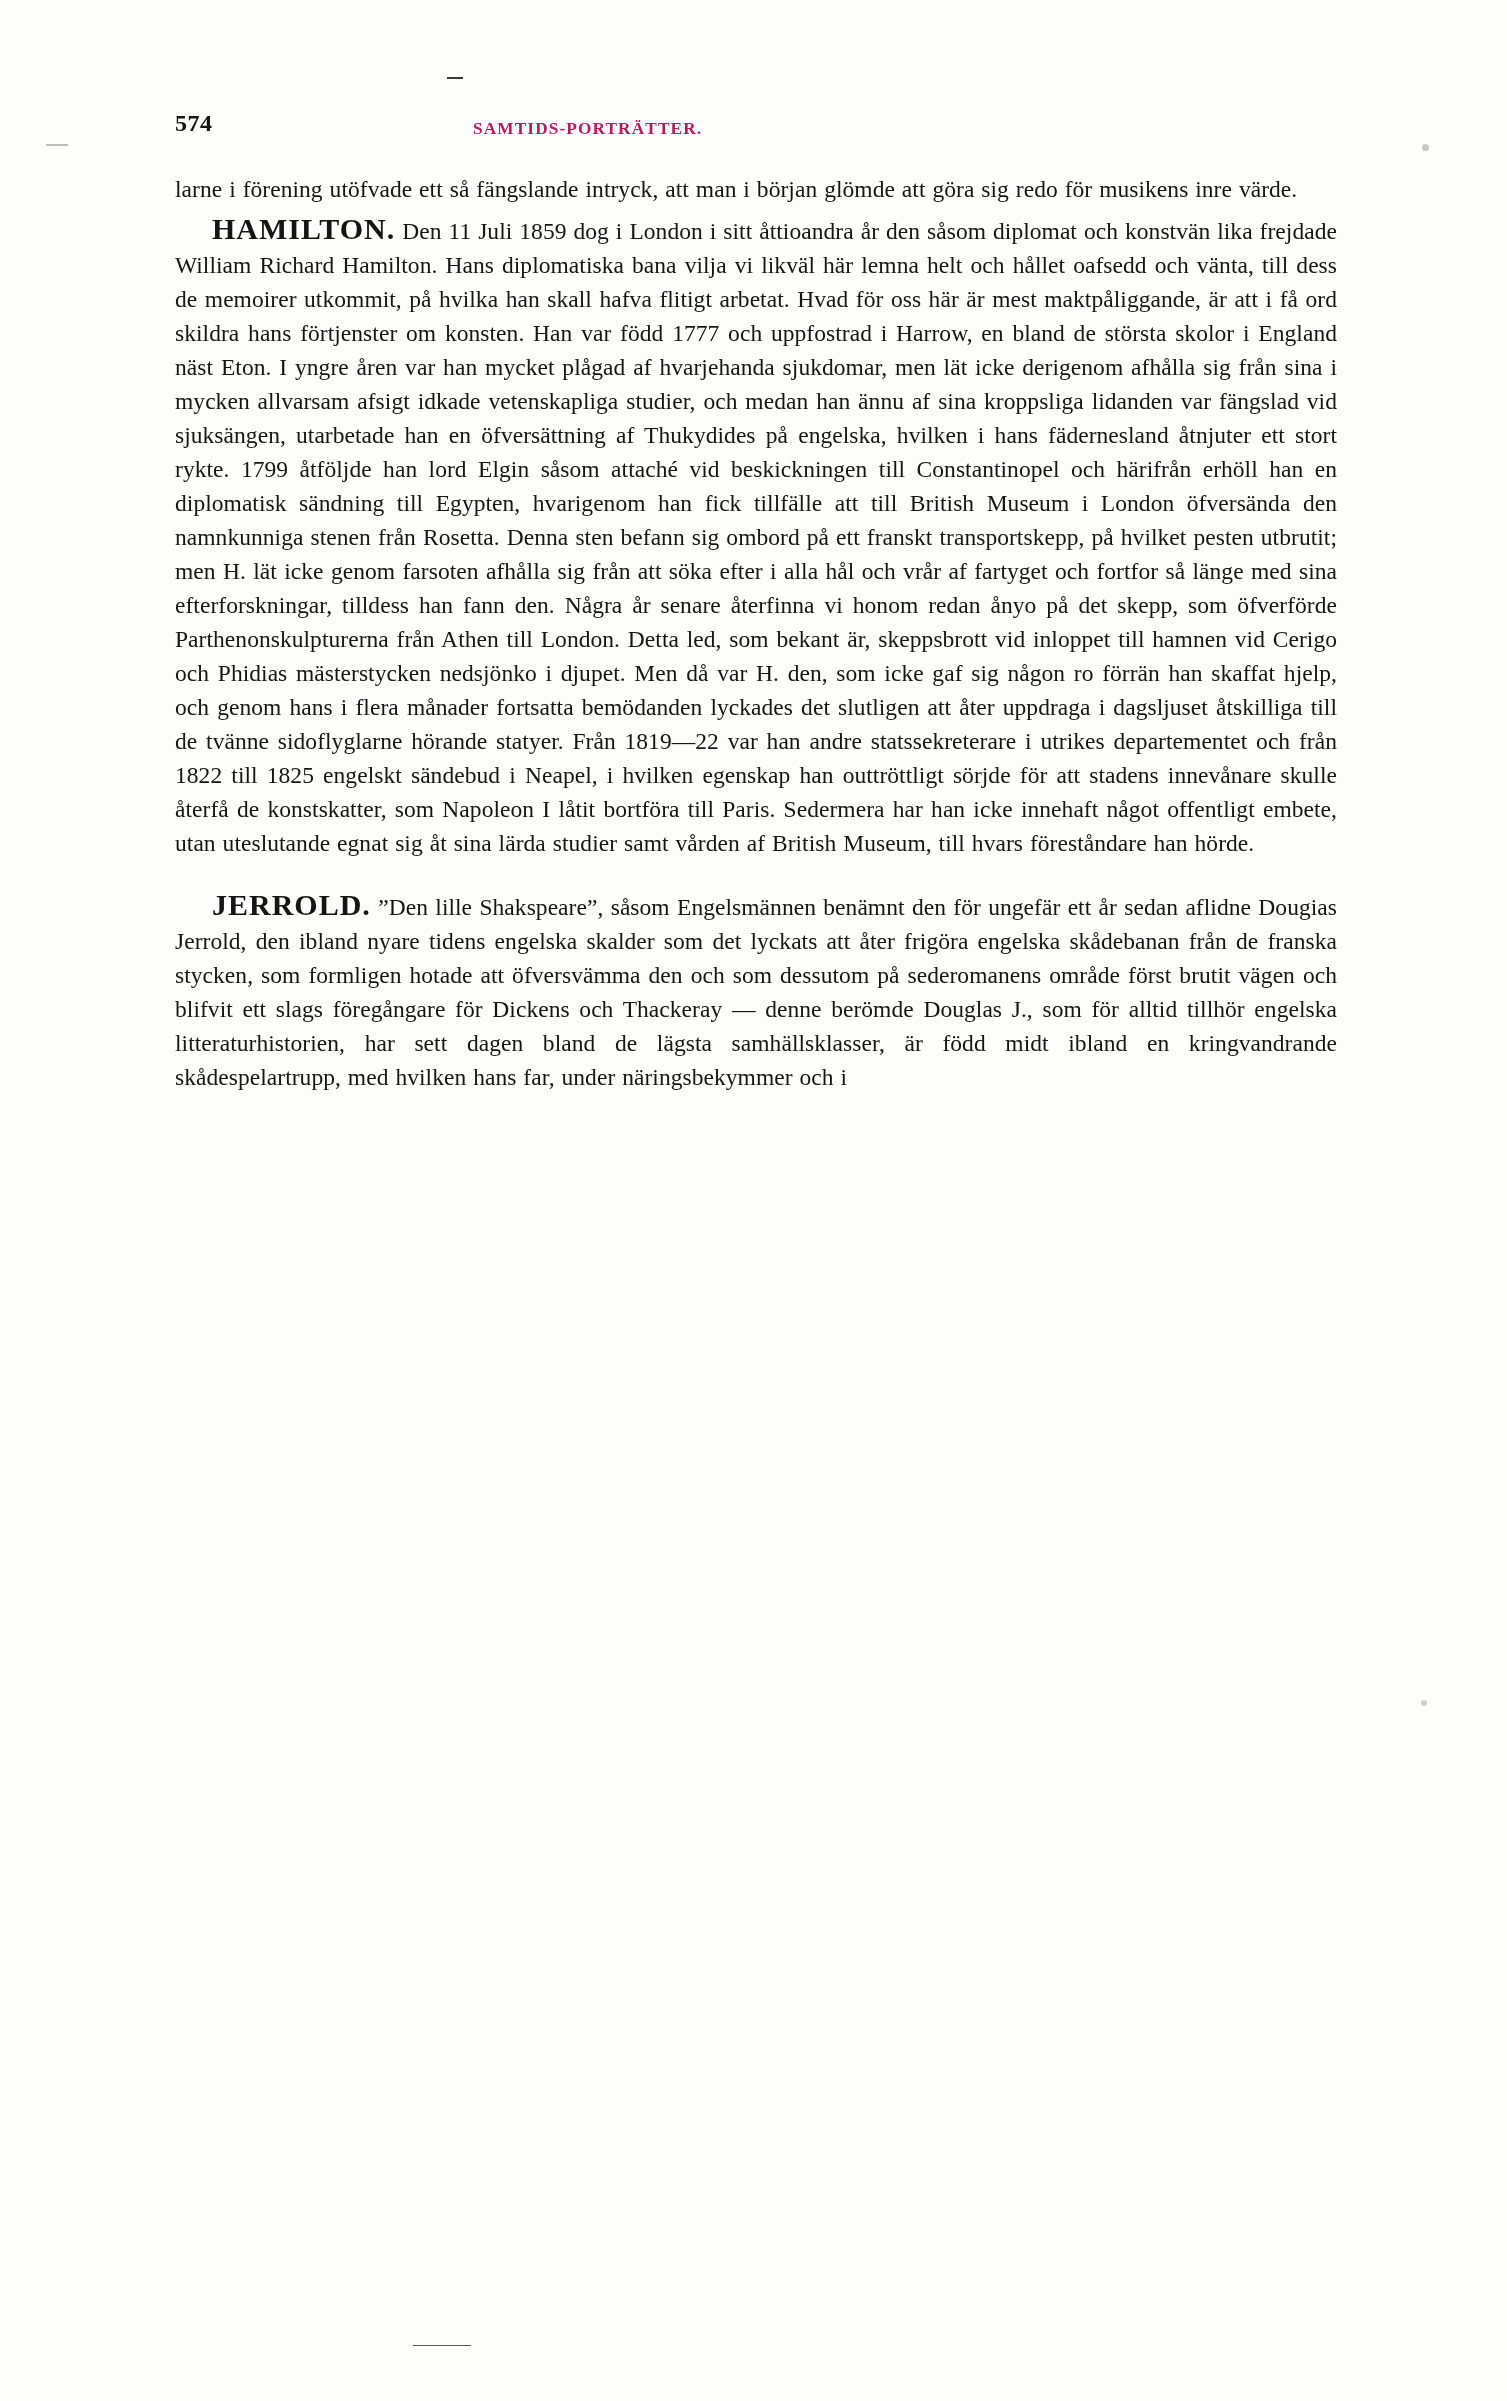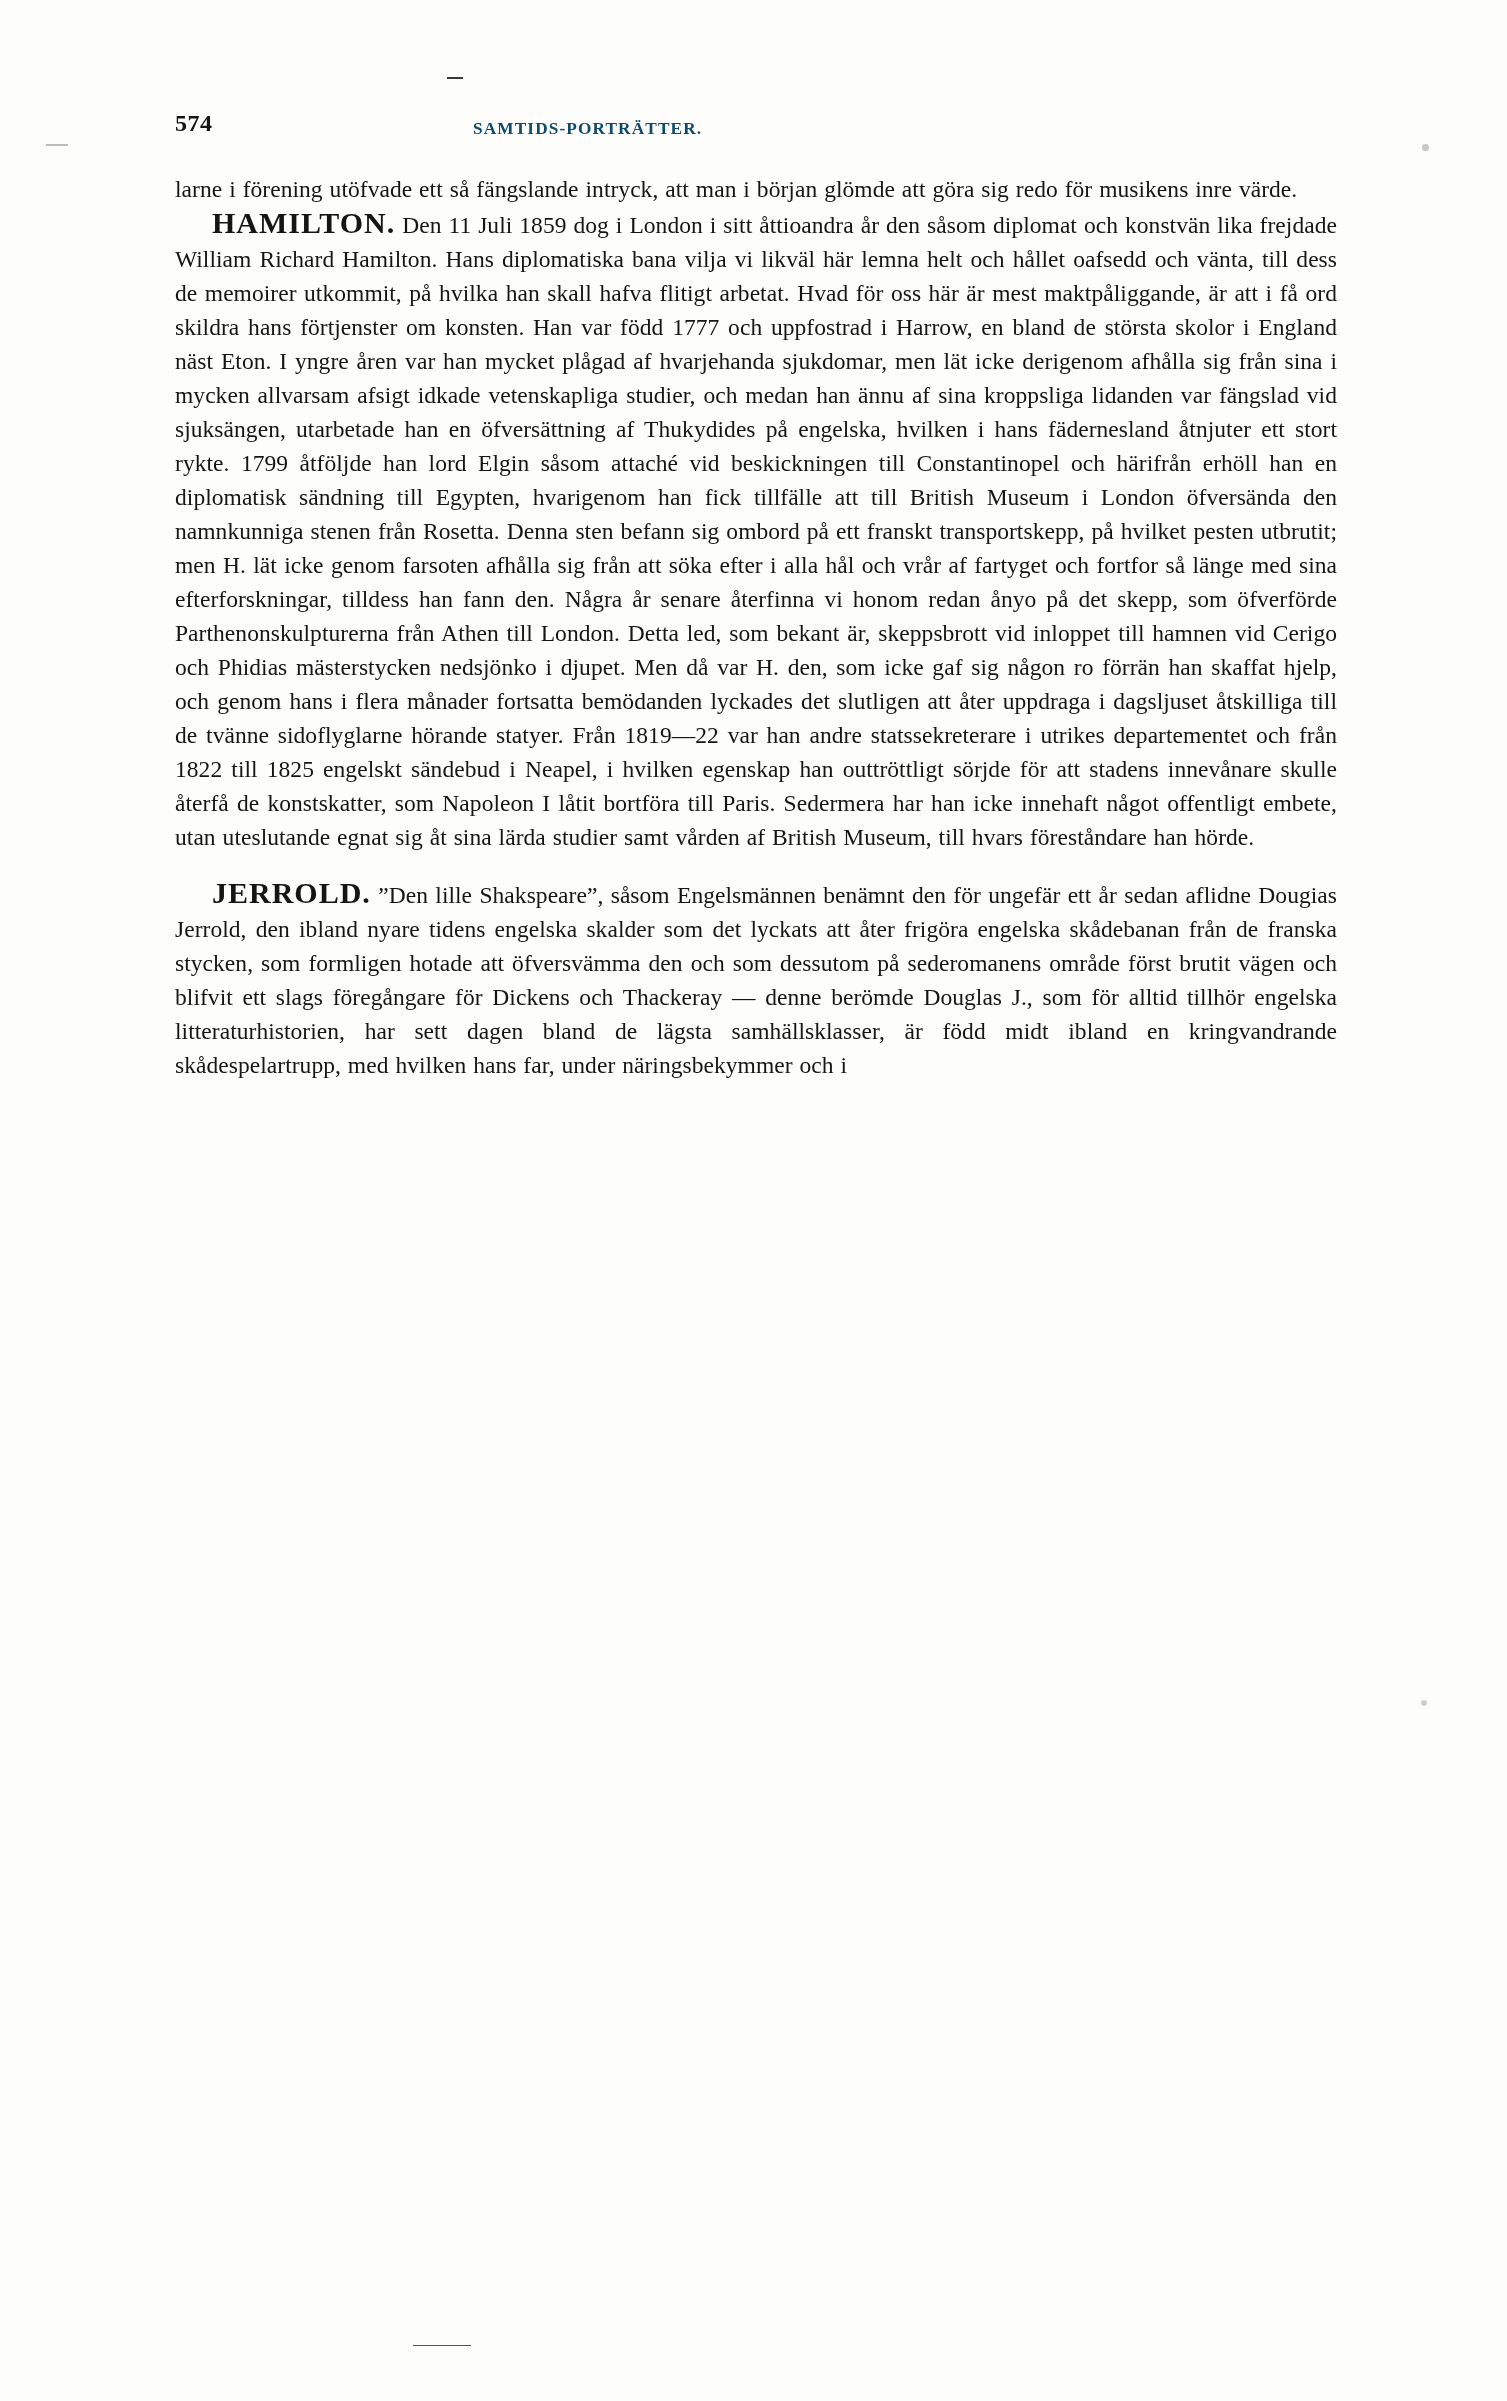--- a/index.html
+++ b/index.html
@@ -45,35 +45,35 @@
     text-align: right;
   }
   .running-head {
     position: absolute;
     left: 298px;
     top: 8.6px;
     font-family: "Liberation Serif", serif;
     font-size: 17.3px;
     font-weight: 700;
     letter-spacing: 1.1px;
-    color: #0c4a6e;
+    color: #be185d;
   }
   .top-tick {
     position: absolute;
     left: 447px;
     top: 77px;
     width: 16.3px;
     height: 2.4px;
     background: #3a3a3a;
   }
   p.para {
     font-size: 23.5px;
     line-height: 34px;
     text-align: justify;
-    margin: 0 0 0 0;
+    margin: 6px 0 0 0;
     text-indent: 0;
     letter-spacing: 0.05px;
     word-spacing: 1px;
     color: #151515;
   }
   p.para.indent {
     text-indent: 37px;
   }
   .gap {
     height: 22px;

